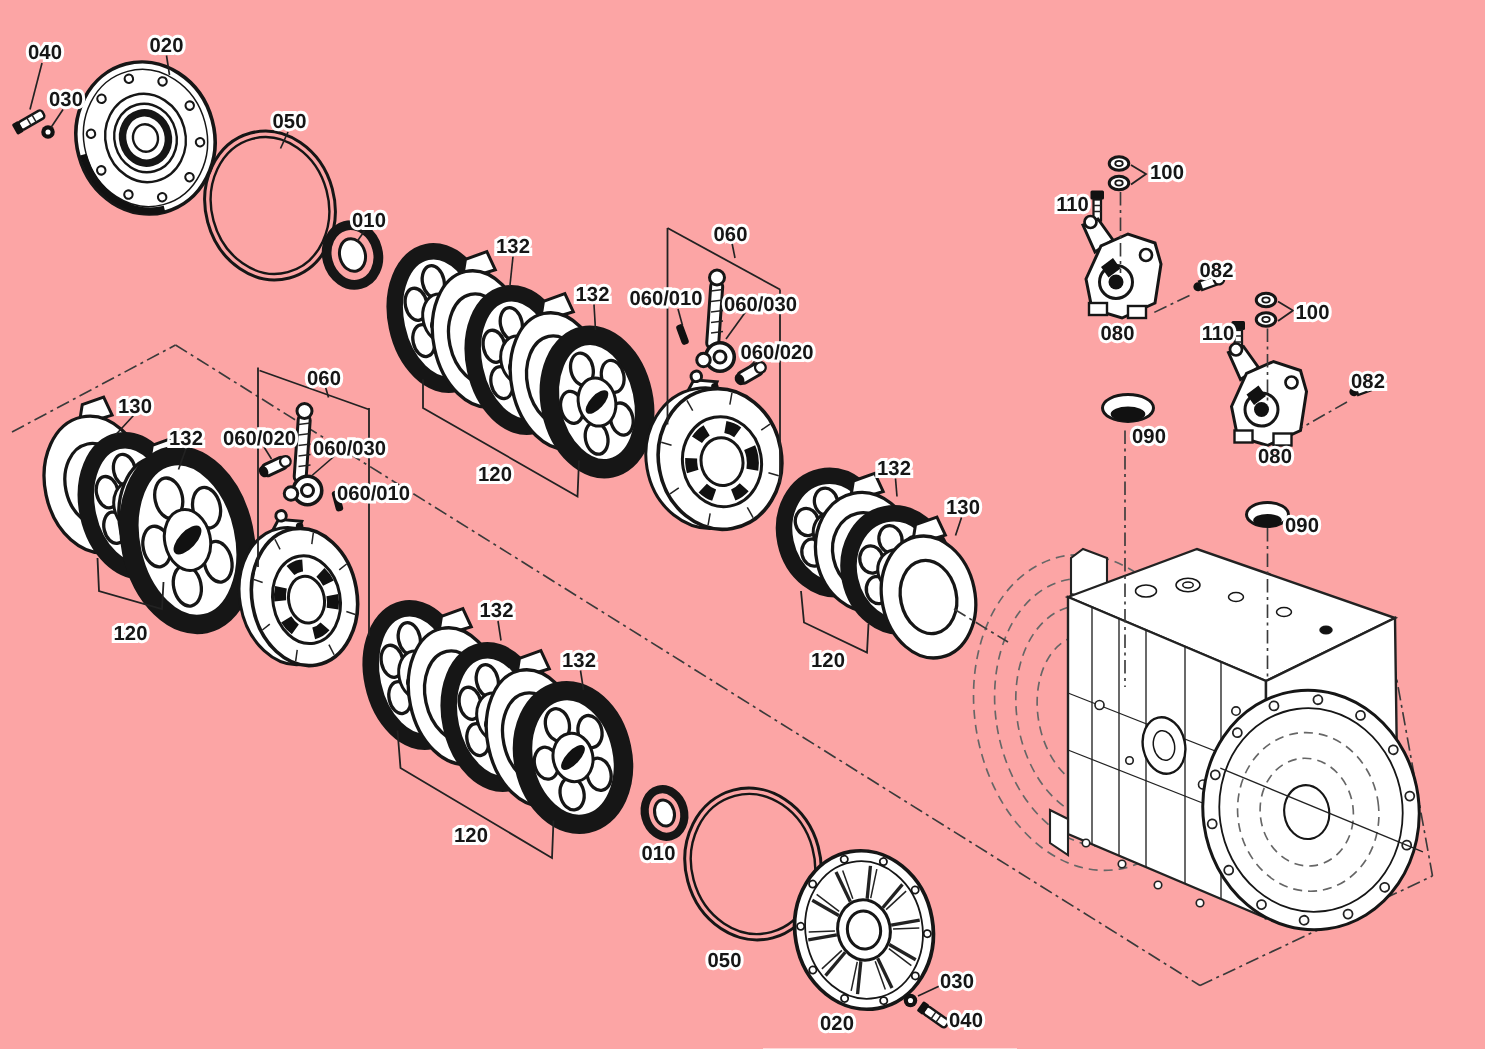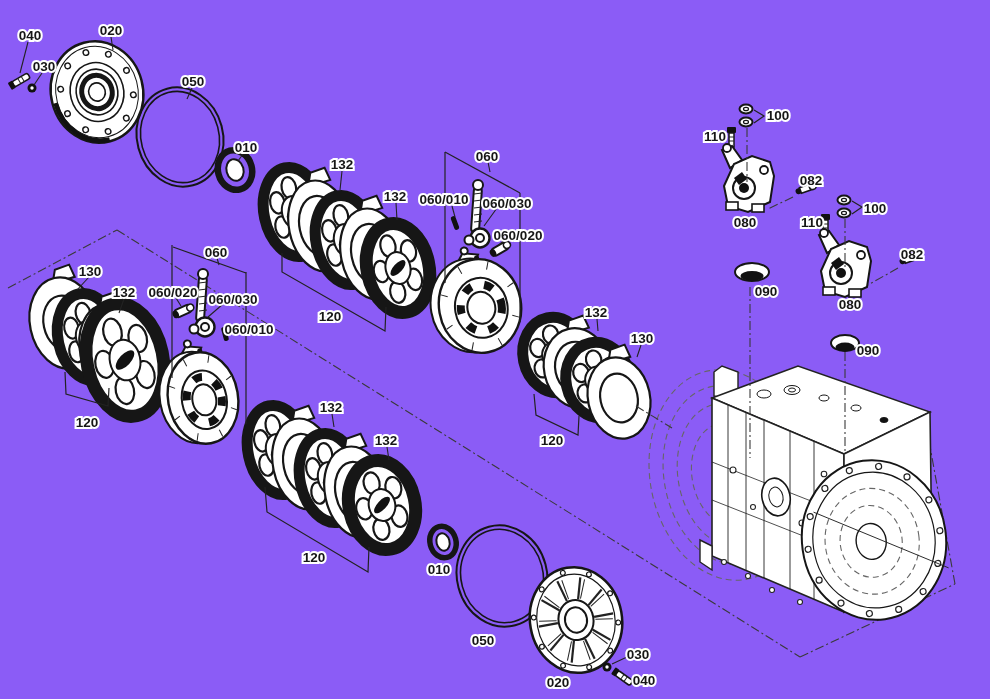--- a/index.html
+++ b/index.html
@@ -1,16 +1,16 @@
 <!DOCTYPE html>
 <html><head>
 <meta charset="utf-8">
 <style>
   html,body{margin:0;padding:0;background:#fff;}
-  #stage{position:relative;width:990px;height:699px;background:#8b5cf6;overflow:hidden;
+  #stage{position:relative;width:990px;height:699px;background:#fca5a5;overflow:hidden;
          font-family:"Liberation Sans", sans-serif;}
   svg{display:block}
   .part-label{font:700 13.5px "Liberation Sans", sans-serif;fill:#161616;
               stroke:#ffffff;stroke-width:4px;paint-order:stroke;text-anchor:middle;}
   .leader{stroke:#222;stroke-width:1.1;fill:none;}
   .bracket{stroke:#222;stroke-width:1.2;fill:none;}
   .dashdot{stroke:#3a3a3a;stroke-width:1.1;fill:none;stroke-dasharray:9 3 2 3;}
   .ghost{stroke:#666;stroke-width:1.1;fill:none;stroke-dasharray:6 4;}
   .ln{stroke:#222;fill:none;}
 </style>

